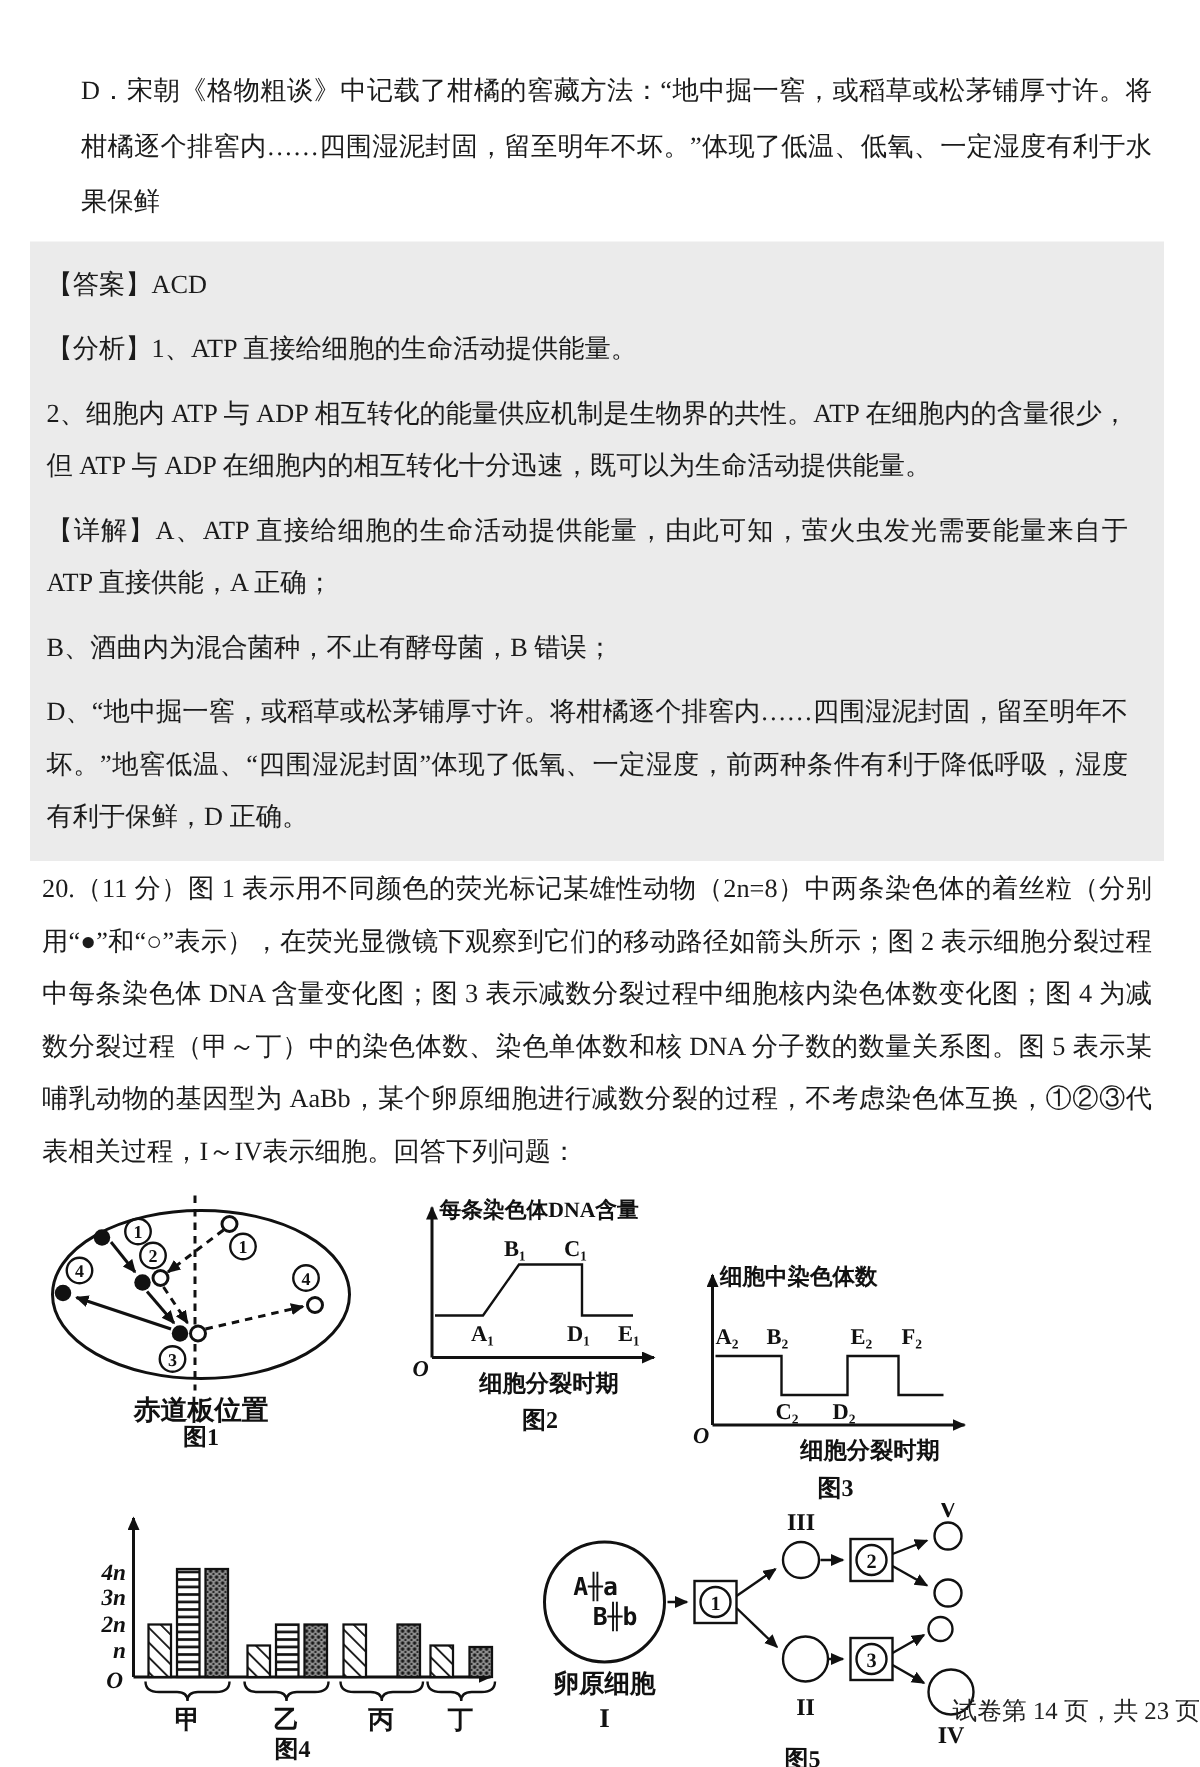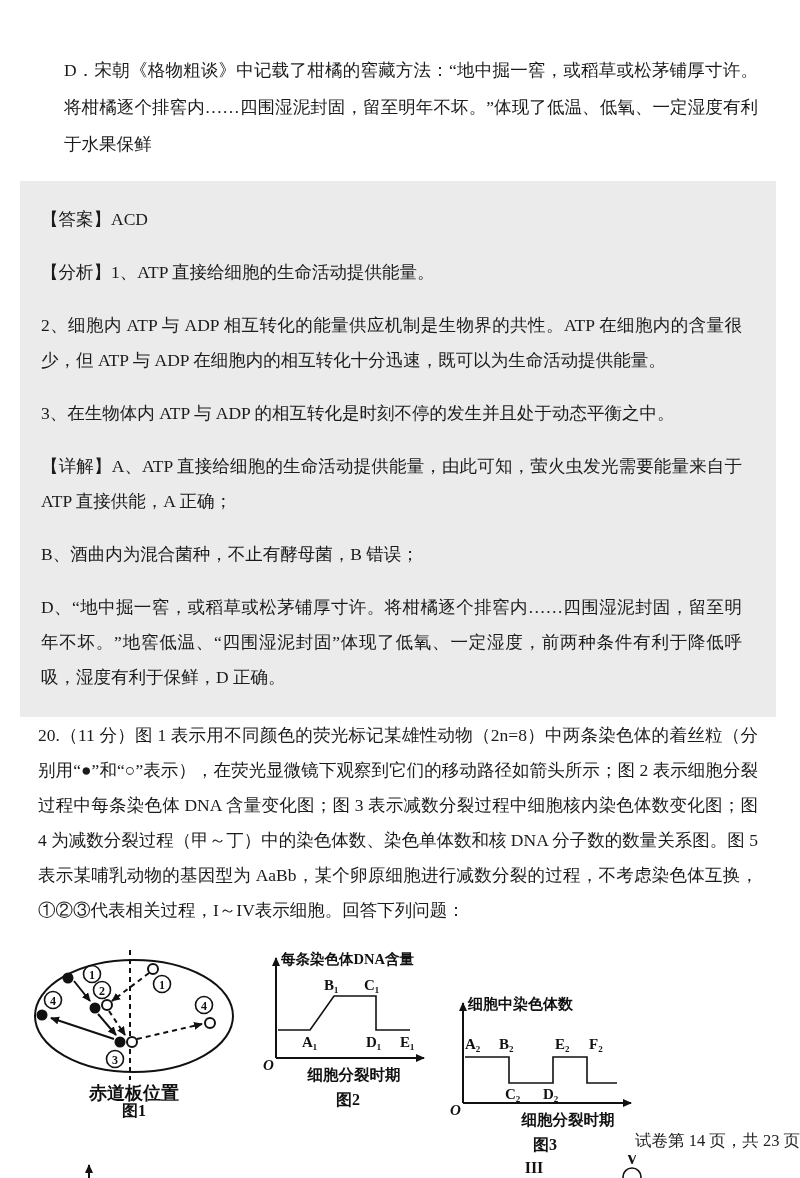--- a/index.html
+++ b/index.html
@@ -2,21 +2,21 @@
 <html><head>
 <meta charset="utf-8">
 <style>
   html,body{margin:0;padding:0;}
   body{
     width:800px;height:1178px;background:#ffffff;color:#1b1b1b;
     font-family:"Liberation Serif","DejaVu Serif",serif;
     overflow:hidden;position:relative;
   }
   .page{padding:34px 24px 0 20px;font-size:17.5px;}
-  .page p{margin:18px;line-height:37px;text-align:justify;}
+  .page p{margin:8px;line-height:37px;text-align:justify;}
   .option-d{padding-left:26px;}
   .hl-block{background:#ebebeb;margin-top:5px;padding:3px 16px 4px 3px;}
   .hl-block p{line-height:35px;}
   .section-title{font-weight:bold;margin-top:2px !important;}
   .stem{line-height:35px !important;margin-top:1px !important;}
   .figs-row1{display:flex;align-items:flex-start;margin-top:4px;}
   .figs-row2{display:flex;align-items:flex-start;margin-top:2px;}
   .fig{flex:0 0 auto;}
   .fig svg{display:block;}
   svg{font-family:"Liberation Serif","DejaVu Serif",serif;}
@@ -36,21 +36,20 @@
 <body>
 
 <div class="page">
 
   <p class="option-d">D．宋朝《格物粗谈》中记载了柑橘的窖藏方法：“地中掘一窖，或稻草或松茅铺厚寸许。将柑橘逐个排窖内……四围湿泥封固，留至明年不坏。”体现了低温、低氧、一定湿度有利于水果保鲜</p>
 
   <div class="hl-block">
     <p>【答案】ACD</p>
     <p>【分析】1、ATP 直接给细胞的生命活动提供能量。</p>
     <p>2、细胞内 ATP 与 ADP 相互转化的能量供应机制是生物界的共性。ATP 在细胞内的含量很少，但 ATP 与 ADP 在细胞内的相互转化十分迅速，既可以为生命活动提供能量。</p>
-    <p>3、在生物体内 ATP 与 ADP 的相互转化是时刻不停的发生并且处于动态平衡之中。</p>
     <p>【详解】A、ATP 直接给细胞的生命活动提供能量，由此可知，萤火虫发光需要能量来自于 ATP 直接供能，A 正确；</p>
     <p>B、酒曲内为混合菌种，不止有酵母菌，B 错误；</p>
     <p>D、“地中掘一窖，或稻草或松茅铺厚寸许。将柑橘逐个排窖内……四围湿泥封固，留至明年不坏。”地窖低温、“四围湿泥封固”体现了低氧、一定湿度，前两种条件有利于降低呼吸，湿度有利于保鲜，D 正确。</p>
   </div>
 
 
   <p class="stem">20.（11 分）图 1 表示用不同颜色的荧光标记某雄性动物（2n=8）中两条染色体的着丝粒（分别用“●”和“○”表示），在荧光显微镜下观察到它们的移动路径如箭头所示；图 2 表示细胞分裂过程中每条染色体 DNA 含量变化图；图 3 表示减数分裂过程中细胞核内染色体数变化图；图 4 为减数分裂过程（甲～丁）中的染色体数、染色单体数和核 DNA 分子数的数量关系图。图 5 表示某哺乳动物的基因型为 AaBb，某个卵原细胞进行减数分裂的过程，不考虑染色体互换，①②③代表相关过程，I～IV表示细胞。回答下列问题：</p>
 
   <div class="figs-row1">
 
@@ -97,21 +96,21 @@
           <circle class="thin" cx="33" cy="54" r="8.5"></circle>
             <text x="33" y="58.5">4</text>
           <circle class="thin" cx="184" cy="59" r="8.5"></circle>
             <text x="184" y="63.5">4</text>
         </g>
         <text class="cjk-b" x="114" y="153" font-size="18" text-anchor="middle">赤道板位置</text>
         <text class="cjk-b" x="114" y="170" font-size="16" text-anchor="middle">图1</text>
       </svg>
     </div>
 
-    <div class="fig" style="margin-left:2px;">
+    <div class="fig" style="margin-left:14px;">
       <svg width="175" height="162" viewBox="0 0 175 162">
         <defs>
           <marker id="ah2" markerWidth="11" markerHeight="9" refX="8" refY="4" orient="auto" markerUnits="userSpaceOnUse">
             <path d="M0,0 L9,4 L0,8 z" fill="#111"></path>
           </marker>
         </defs>
         <line class="ln" x1="16" y1="112" x2="16" y2="12" marker-end="url(#ah2)"></line>
         <line class="ln" x1="16" y1="112" x2="164" y2="112" marker-end="url(#ah2)"></line>
         <path class="thin" d="M18,84 H50 L74,50 H116 V84 H150"></path>
         <text class="cjk-b" x="21" y="18" font-size="14.5">每条染色体DNA含量</text>

